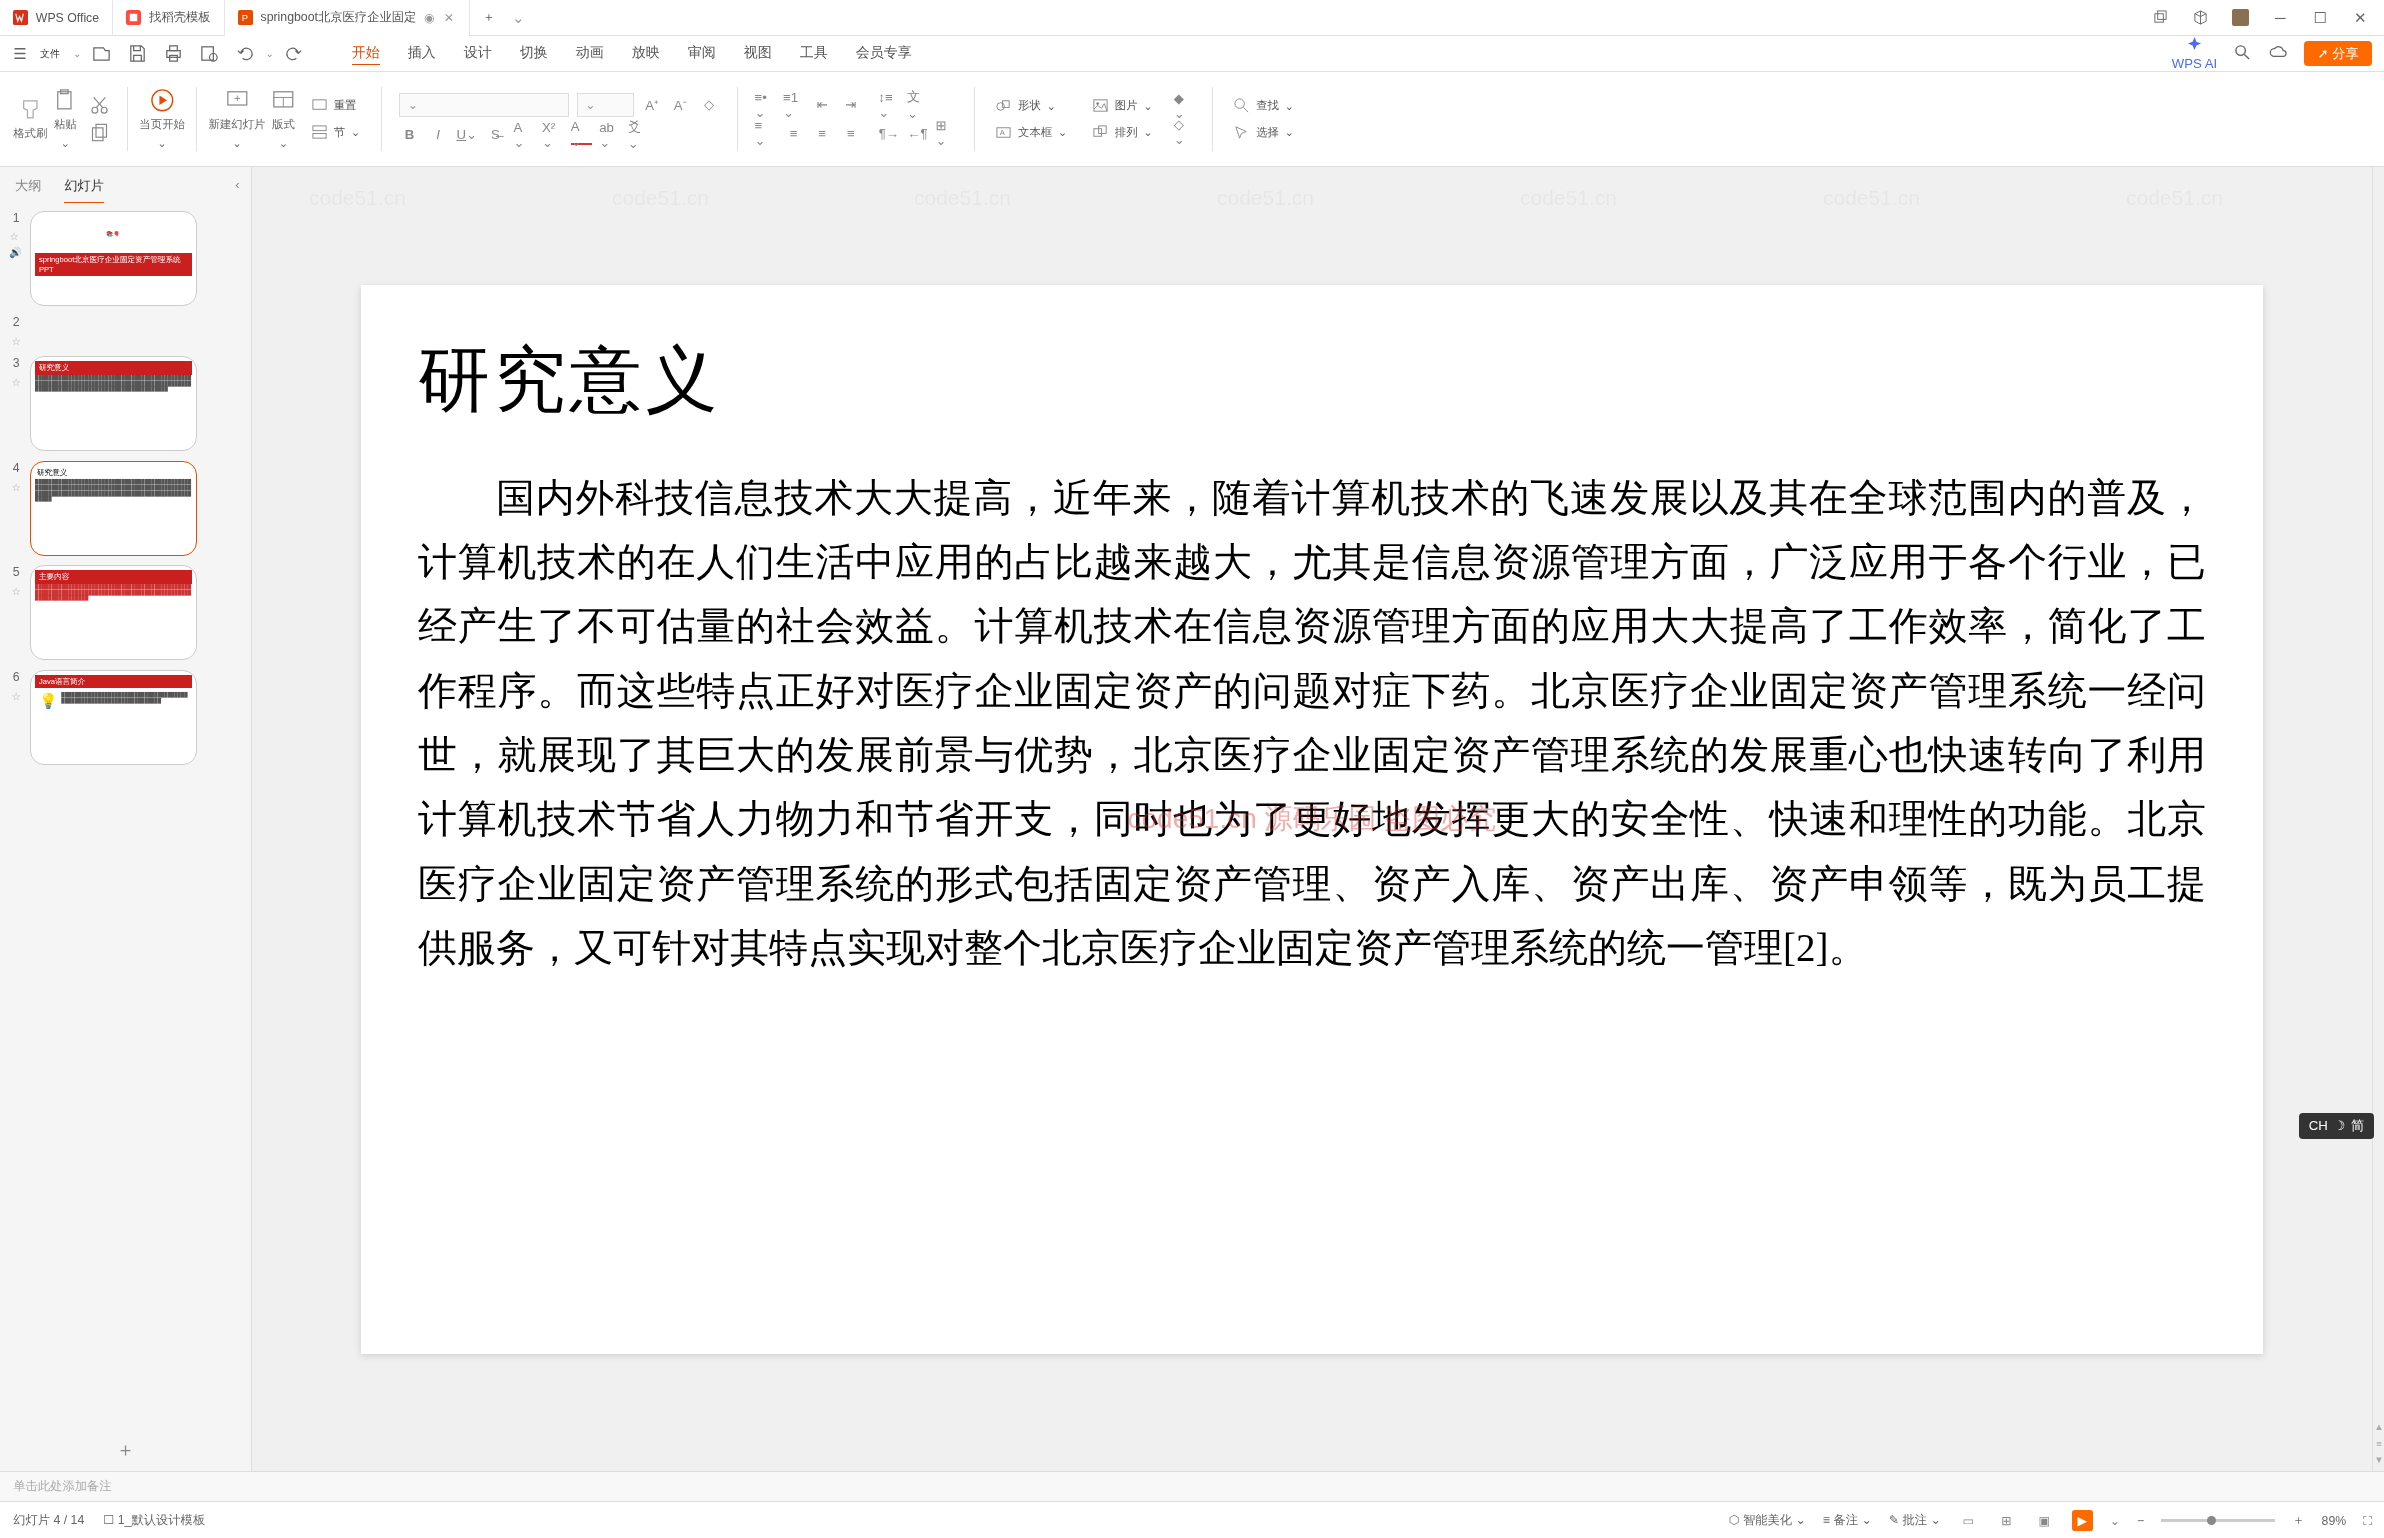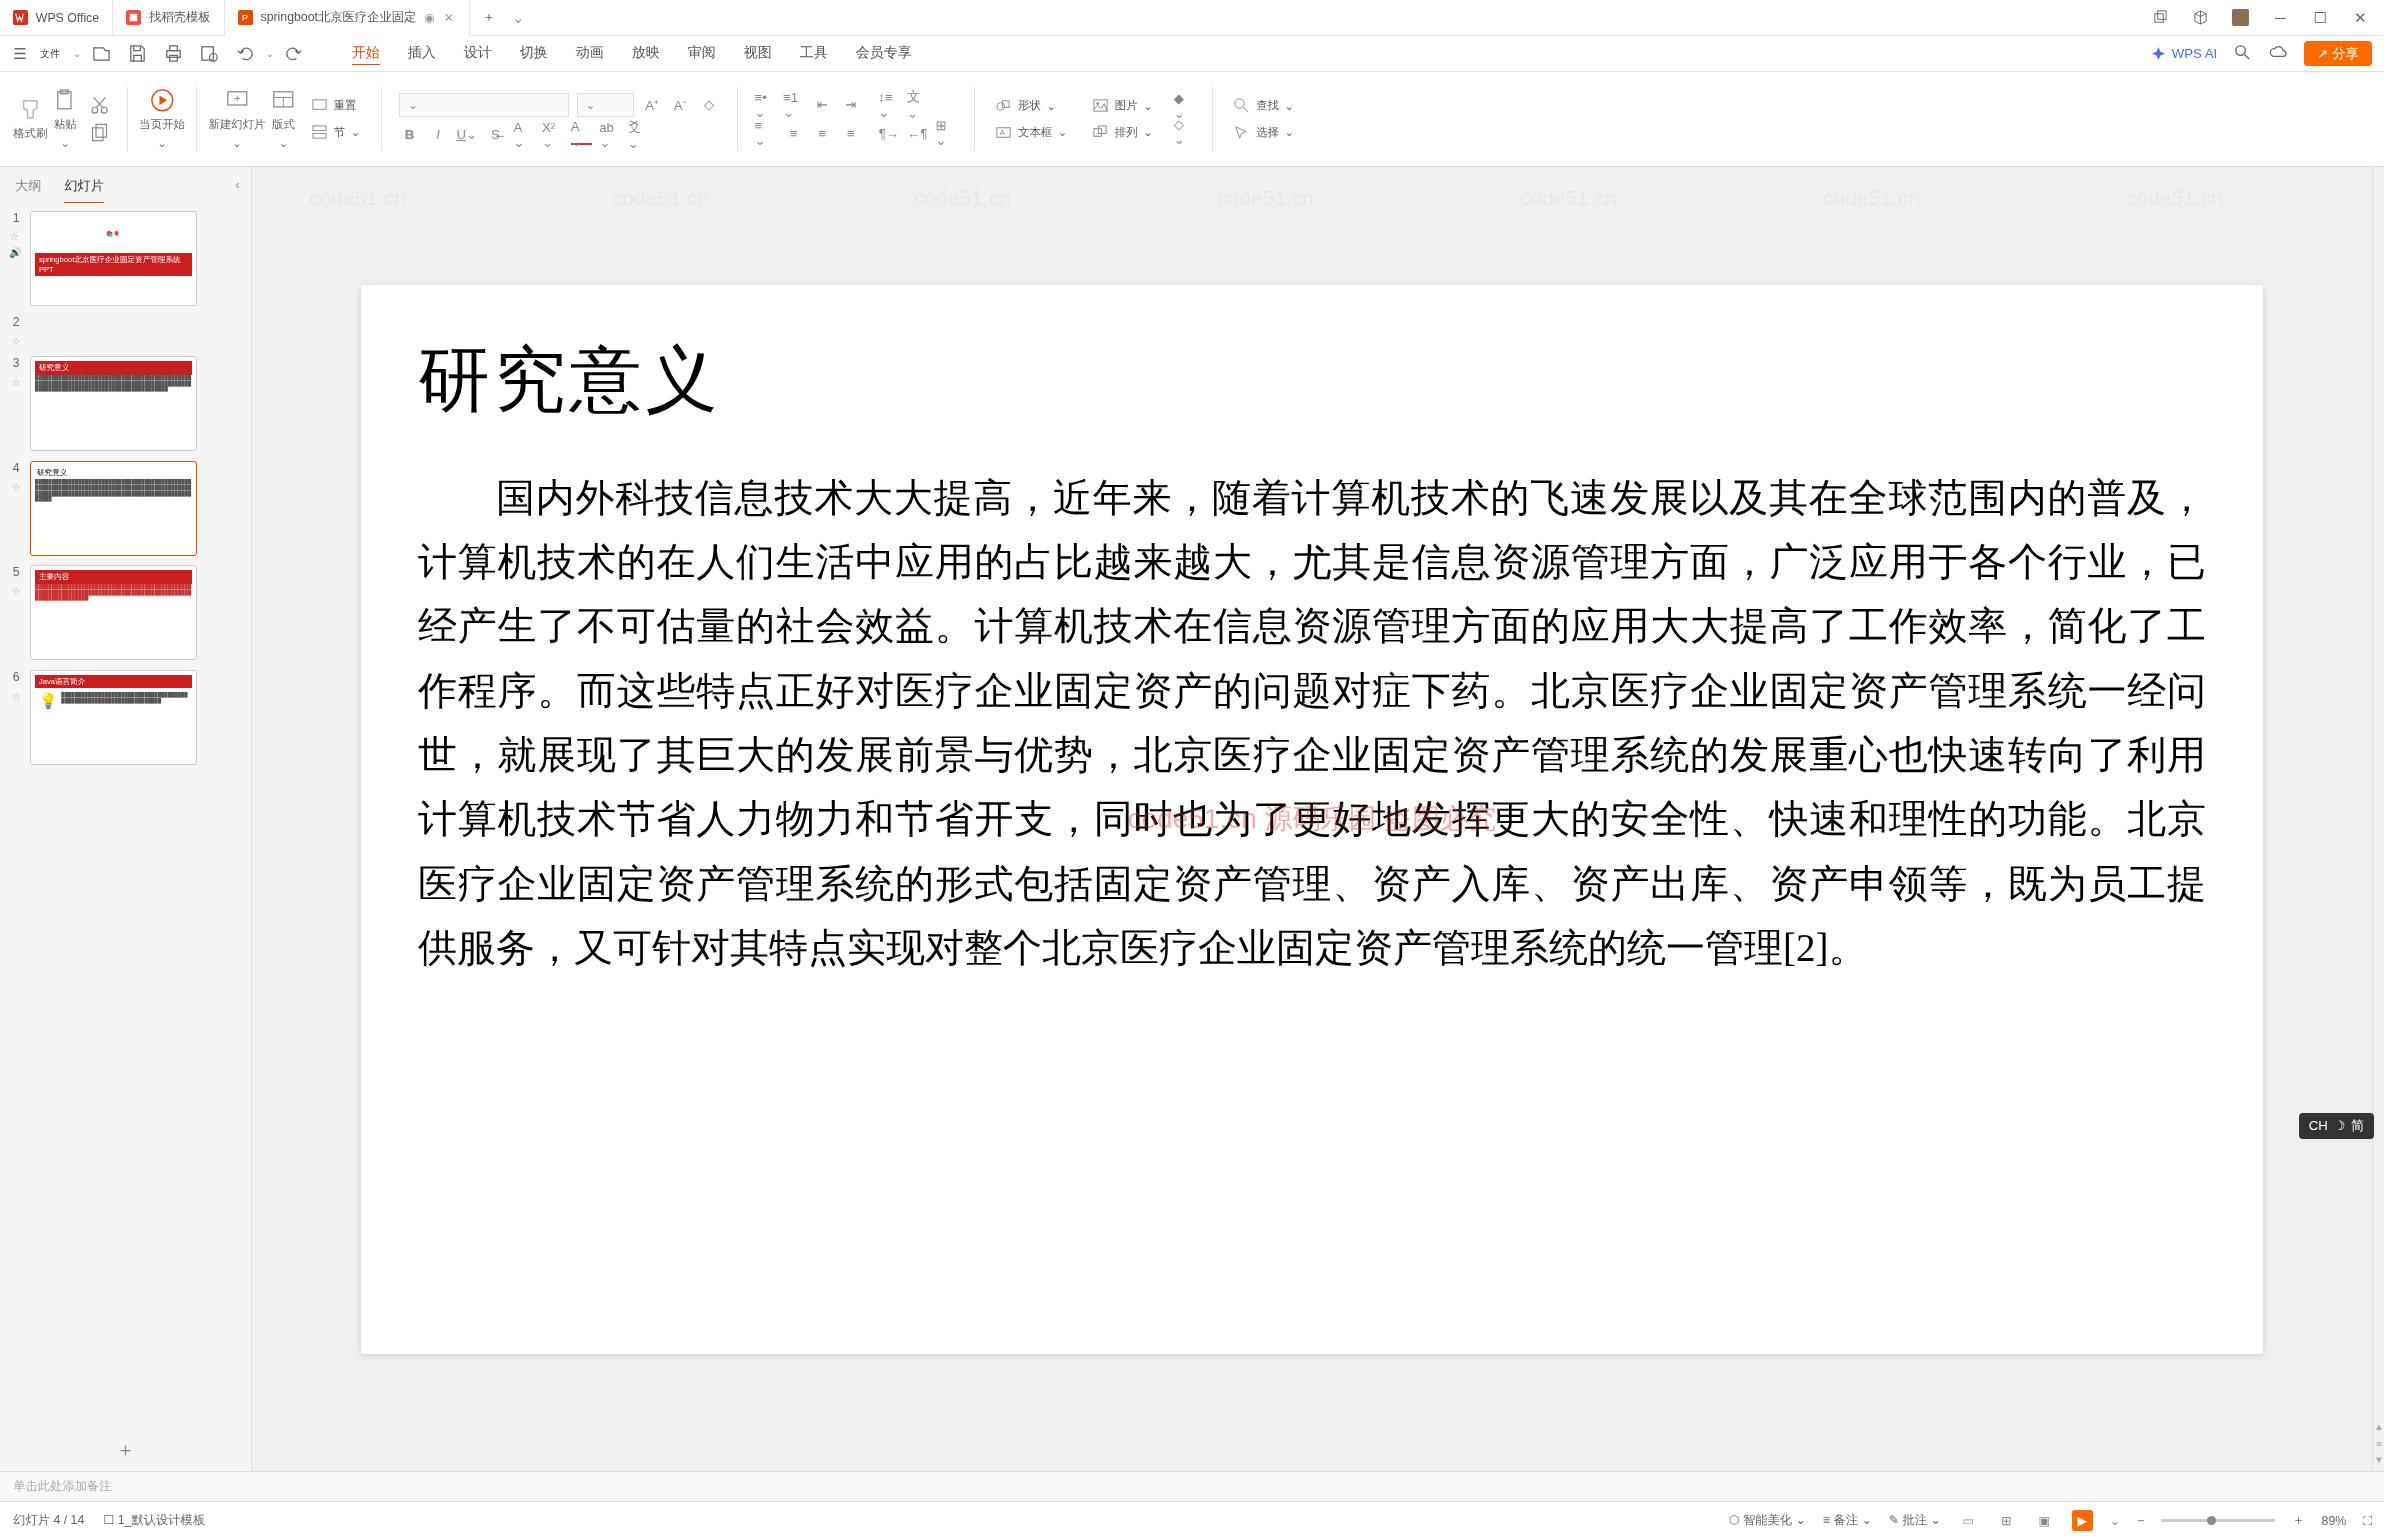--- a/index.html
+++ b/index.html
@@ -13,21 +13,21 @@
 .titlebar-right { margin-left: auto; display: flex; gap: 17px; padding-right: 13.2px; }
 .win-btn { width: 23px; height: 23px; display: flex; align-items: center; justify-content: center; color: #666; cursor: pointer; }
 
 .menubar { height: 36px; background: #fff; display: flex; align-items: center; padding: 0 13.2px; border-bottom: 0.9px solid #e0e0e0; gap: 3.8px; }
 .file-btn { display: flex; align-items: center; gap: 5.7px; font-size: 10px; color: #333; padding: 3.8px 9.5px; cursor: pointer; }
 .qa-icon { width: 21px; height: 21px; color: #555; margin: 0 5.7px; cursor: pointer; }
 .menu-tabs { display: flex; gap: 28px; margin-left: 38px; font-size: 14px; }
 .menu-tab { color: #555; cursor: pointer; padding: 1.9px 0; }
 .menu-tab.active { color: #e64c00; border-bottom: 1.9px solid #e64c00; font-weight: 500; }
 .menubar-right { margin-left: auto; display: flex; align-items: center; gap: 17px; font-size: 13.2px; }
-.ai-btn { display: flex; align-items: center; gap: 5.7px; color: #4a6cf7; }
+.ai-btn { display: flex; align-items: center; gap: 5.7px; color: #4a6cf7; flex-direction: column; }
 .share-btn { background: #ff6a00; color: #fff; padding: 3.8px 13.2px; border-radius: 3.8px; display: flex; align-items: center; gap: 3.8px; }
 
 .ribbon { height: 95px; background: #fff; display: flex; align-items: center; padding: 5.7px 13.2px; border-bottom: 0.9px solid #ddd; gap: 5.7px; }
 .rgroup2 { display: flex; flex-direction: column; padding: 0 5.7px; gap: 5.7px; }
 .rbtn-big { display: flex; flex-direction: column; align-items: center; color: #666; font-size: 11.4px; gap: 3.8px; cursor: pointer; }
 .rbtn-big svg, .rbtn-big .icon { width: 24.6px; height: 24.6px; }
 .rbtn-small { display: flex; align-items: center; gap: 5.7px; font-size: 11.4px; color: #555; cursor: pointer; padding: 1.9px 3.8px; }
 .rbtn-small .icon { width: 17px; height: 17px; }
 .rdiv { width: 0.9px; height: 64px; background: #e0e0e0; margin: 0 5.7px; }
 .font-select { border: 0.9px solid #ddd; padding: 3.8px 7.6px; font-size: 12.3px; color: #999; background: #fafafa; }
@@ -39,21 +39,21 @@
 .workspace { display: flex; height: calc(100% - 36px - 36px - 95px - 30px - 38px); }
 .sidebar { width: 252px; background: #f5f5f5; border-right: 0.9px solid #ddd; display: flex; flex-direction: column; }
 .side-tabs { display: flex; padding: 9.5px 15px 0; gap: 23px; font-size: 13.2px; position: relative; }
 .side-tab { color: #888; cursor: pointer; padding-bottom: 7.6px; }
 .side-tab.active { color: #333; border-bottom: 1.9px solid #e64c00; }
 .side-collapse { position: absolute; right: 11.4px; top: 9.5px; color: #888; cursor: pointer; }
 .thumbs { flex: 1; overflow-y: auto; padding: 7.6px; }
 .thumb-row { display: flex; gap: 5.7px; margin-bottom: 9.5px; }
 .thumb-num { width: 17px; display: flex; flex-direction: column; align-items: center; gap: 5.7px; color: #666; font-size: 12.3px; }
 .thumb-icons { display: flex; flex-direction: column; gap: 3.8px; color: #aaa; font-size: 10.4px; }
-.thumb { width: 167px; height: 95px; background: #fff; border: 0.9px solid #ccc; border-radius: 3px; overflow: hidden; position: relative; cursor: pointer; font-size: 5.7px; padding: 3.8px; }
+.thumb { width: 167px; height: 95px; background: #fff; border: 0.9px solid #ccc; border-radius: 14px; overflow: hidden; position: relative; cursor: pointer; font-size: 5.7px; padding: 3.8px; }
 .thumb.selected { border: 1.9px solid #e64c00; }
 .thumb-title-bar { background: #c91f1f; color: #fff; font-size: 7.6px; padding: 1.9px 3.8px; }
 .thumb-text-dense { font-size: 4.7px; color: #555; line-height: 1.2; word-break: break-all; }
 .thumb-add { text-align: center; padding: 7.6px; color: #888; font-size: 19px; cursor: pointer; }
 
 .canvas-area { flex: 1; background: #f0f0f0; display: flex; flex-direction: column; position: relative; overflow: hidden; }
 .slide-canvas { flex: 1; display: flex; align-items: center; justify-content: center; padding: 19px; }
 .slide { width: 1902px; height: 1069px; background: #fff; box-shadow: 0 1.9px 7.6px rgba(0,0,0,0.15); padding: 47px 57px; position: relative; }
 .slide-title { font-size: 72px; font-family: "KaiTi", "SimSun", serif; font-weight: 400; color: #000; margin-bottom: 38px; letter-spacing: 3.8px; }
 .slide-body { font-size: 39px; font-family: "SimSun", serif; color: #000; line-height: 1.65; text-align: justify; text-indent: 2em; }

